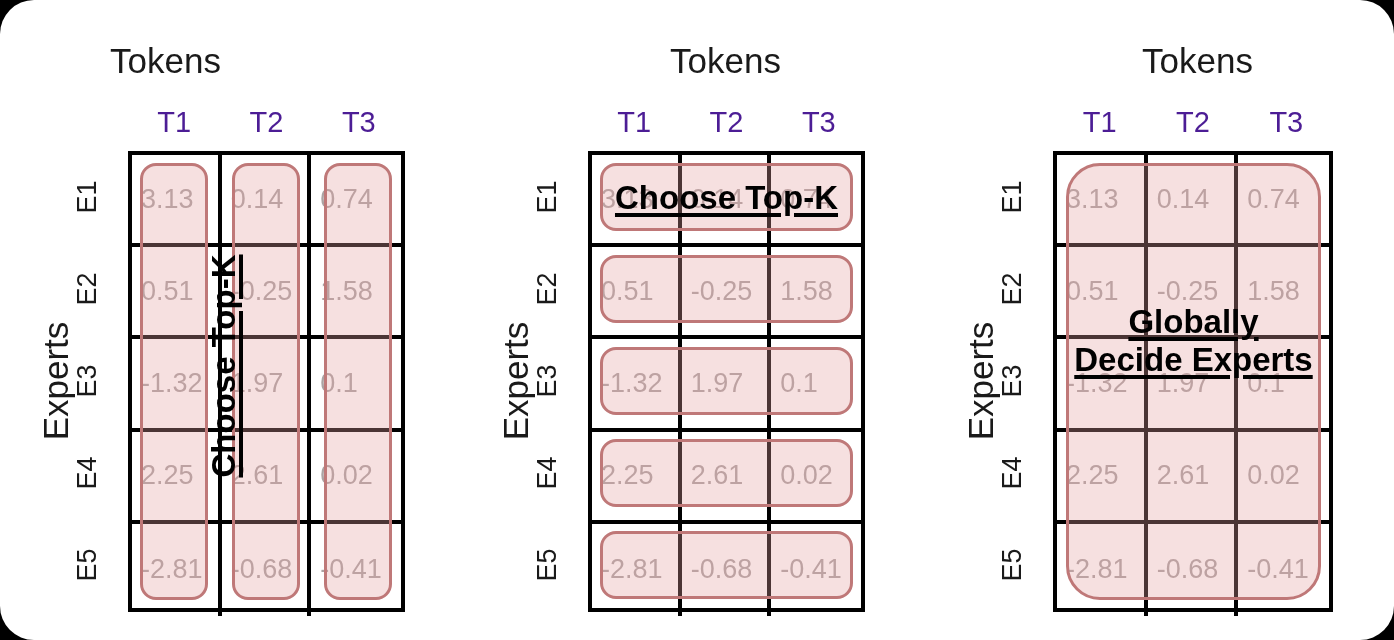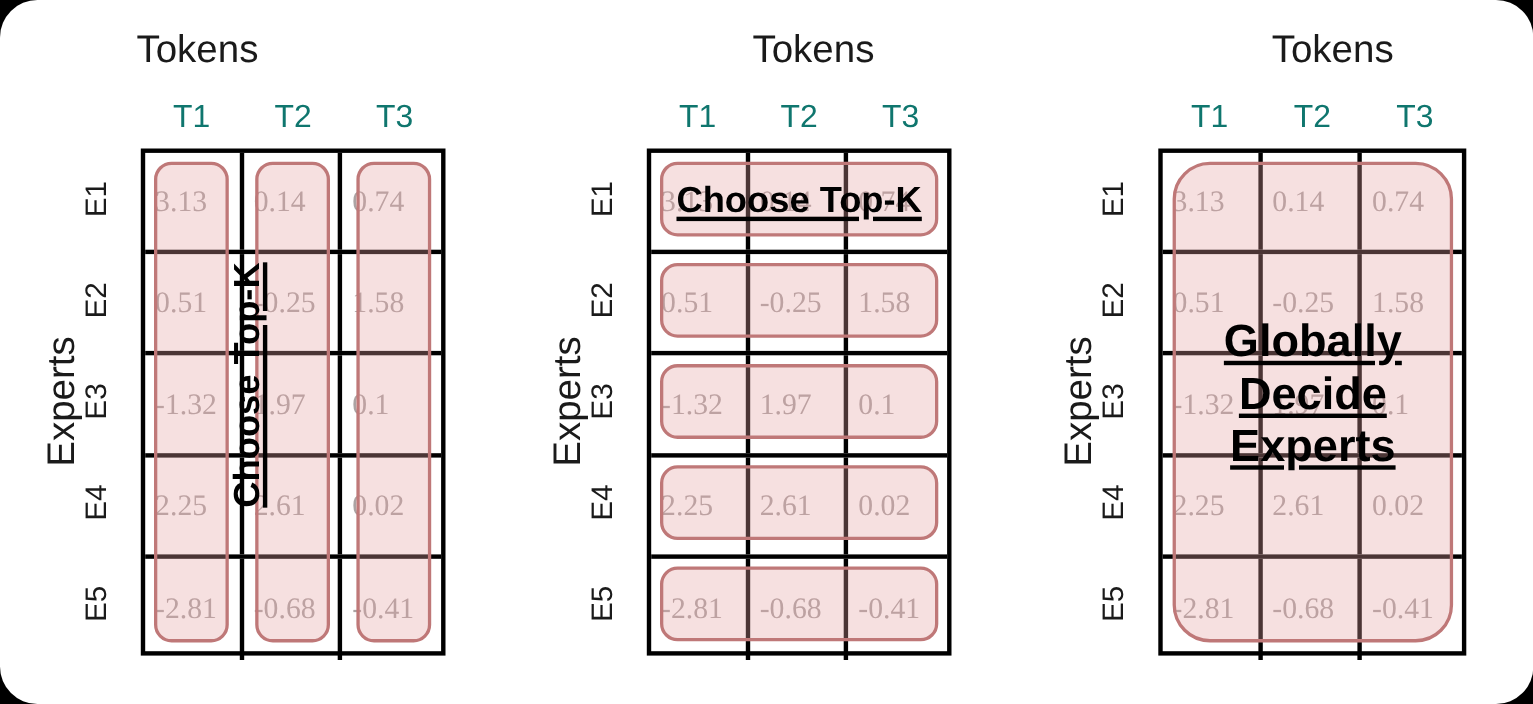--- a/index.html
+++ b/index.html
@@ -19,24 +19,23 @@
     left: 0; top: 0;
     width: 1394px;
     height: 640px;
     background: #ffffff;
     border-radius: 34px;
     overflow: hidden;
   }
 
   .panel {
     position: absolute;
-    top: 0;
+    top: 16px;
     width: 465px;
     height: 465px;
-    padding-left: 28px;
   }
 
   
   .tokens-title {
     position: absolute;
     top: 24px;
     width: 100%;
     text-align: center;
     font-size: 35px;
     line-height: 42px;
@@ -52,21 +51,21 @@
   .col-heads {
     position: absolute;
     display: flex;
     top: 88px;
     height: 36px;
   }
   .col-heads .ch {
     font-size: 29px;
     line-height: 36px;
     text-align: center;
-    color: #0f766e;
+    color: #4c1d95;
   }
 
   
   .experts-label {
     position: absolute;
     font-size: 35px;
     line-height: 40px;
     color: #1a1a1a;
     transform: rotate(-90deg);
     transform-origin: 50% 50%;
@@ -84,21 +83,20 @@
     white-space: nowrap;
     text-align: center;
   }
 
   
   .matrix {
     position: absolute;
     border: 4px solid #000000;
     box-sizing: border-box;
     background: #ffffff;
-    font-family: Liberation Serif, serif;
   }
   .mrow {
     display: flex;
     box-sizing: border-box;
     border-bottom: 4px solid #000000;
   }
   .mrow:last-child { border-bottom: none; }
   .mcell {
     box-sizing: border-box;
     border-right: 4px solid #000000;
@@ -300,19 +298,19 @@
       </div>
       <div class="mrow" style="height:92.2px;">
         <div class="mcell" style="width:90.66px;">-2.81</div>
         <div class="mcell" style="width:90.66px;">-0.68</div>
         <div class="mcell" style="width:90.66px;">-0.41</div>
       </div>
     </div>
 
     <div class="hl big" style="left:136px; top:147px; width:255px; height:437px;"></div>
 
-    <div class="anno multiline" style="left:116px; top:287px; width:295px; font-size:41px;">
+    <div class="anno multiline" style="left:116px; top:287px; width:295px; font-size:33px;">
       <div>Globally</div>
       <div>Decide Experts</div>
     </div>
   </div>
 
 </div>
 
 </body></html>

